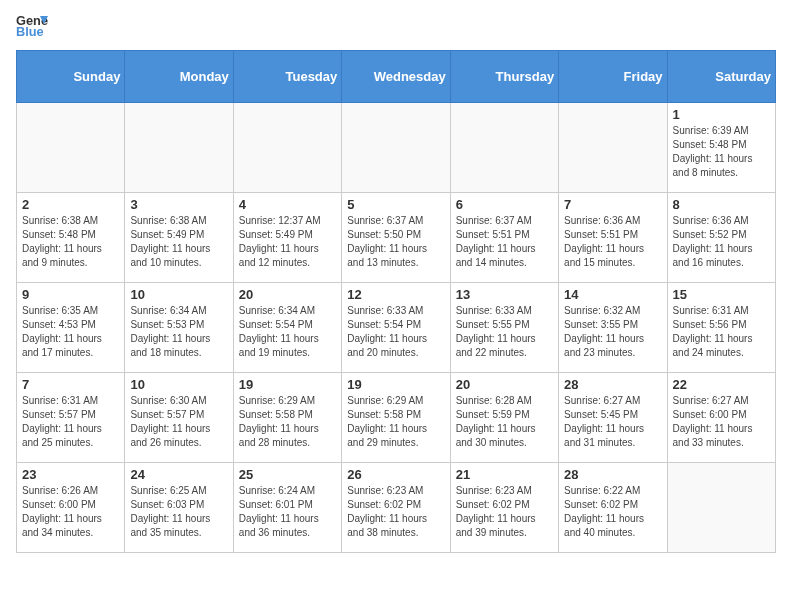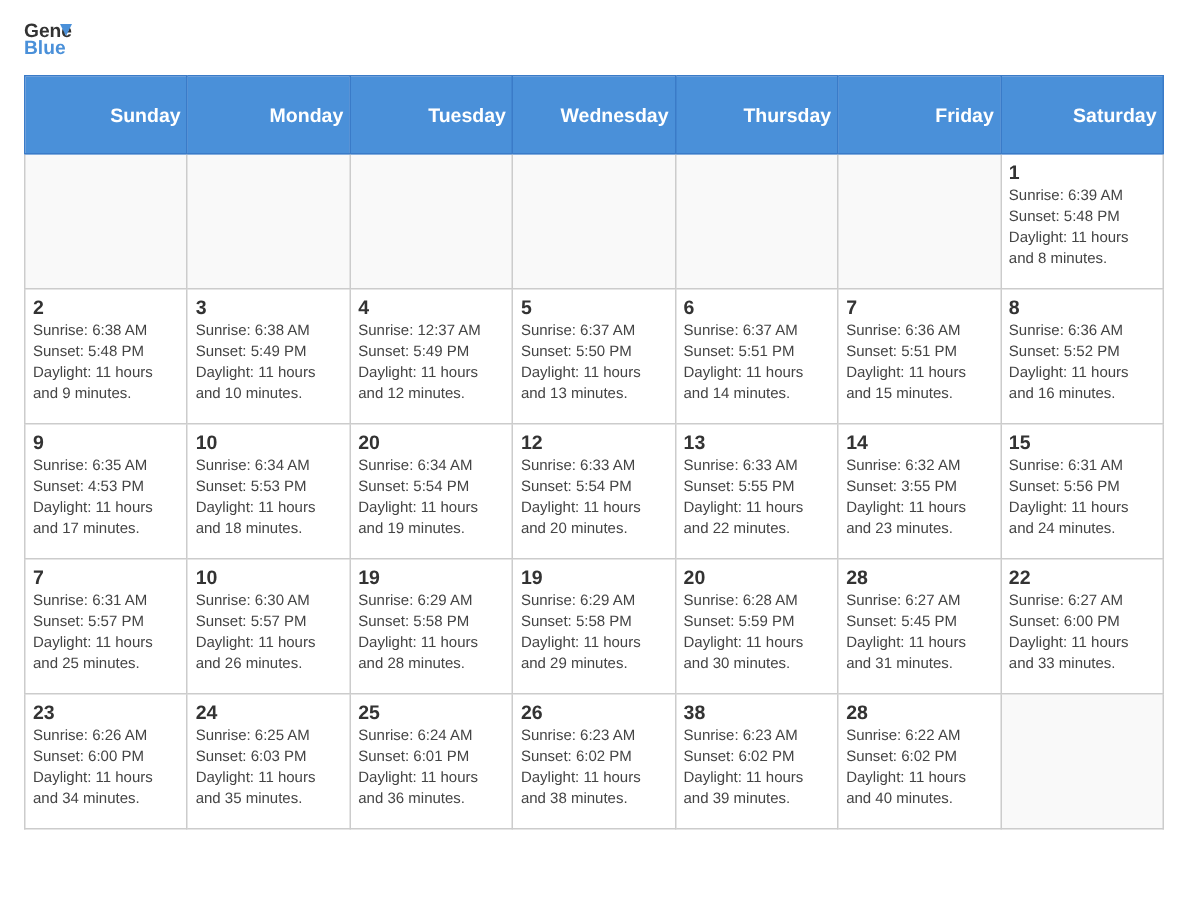--- a/index.html
+++ b/index.html
@@ -274,21 +274,21 @@
 Sunset: 6:01 PM
 Daylight: 11 hours and 36 minutes.</div>
         </td>
         <td>
           <span class="day-num">26</span>
           <div class="day-info">Sunrise: 6:23 AM
 Sunset: 6:02 PM
 Daylight: 11 hours and 38 minutes.</div>
         </td>
         <td>
-          <span class="day-num">38</span>
+          <span class="day-num">21</span>
           <div class="day-info">Sunrise: 6:23 AM
 Sunset: 6:02 PM
 Daylight: 11 hours and 39 minutes.</div>
         </td>
         <td>
           <span class="day-num">28</span>
           <div class="day-info">Sunrise: 6:22 AM
 Sunset: 6:02 PM
 Daylight: 11 hours and 40 minutes.</div>
         </td>

